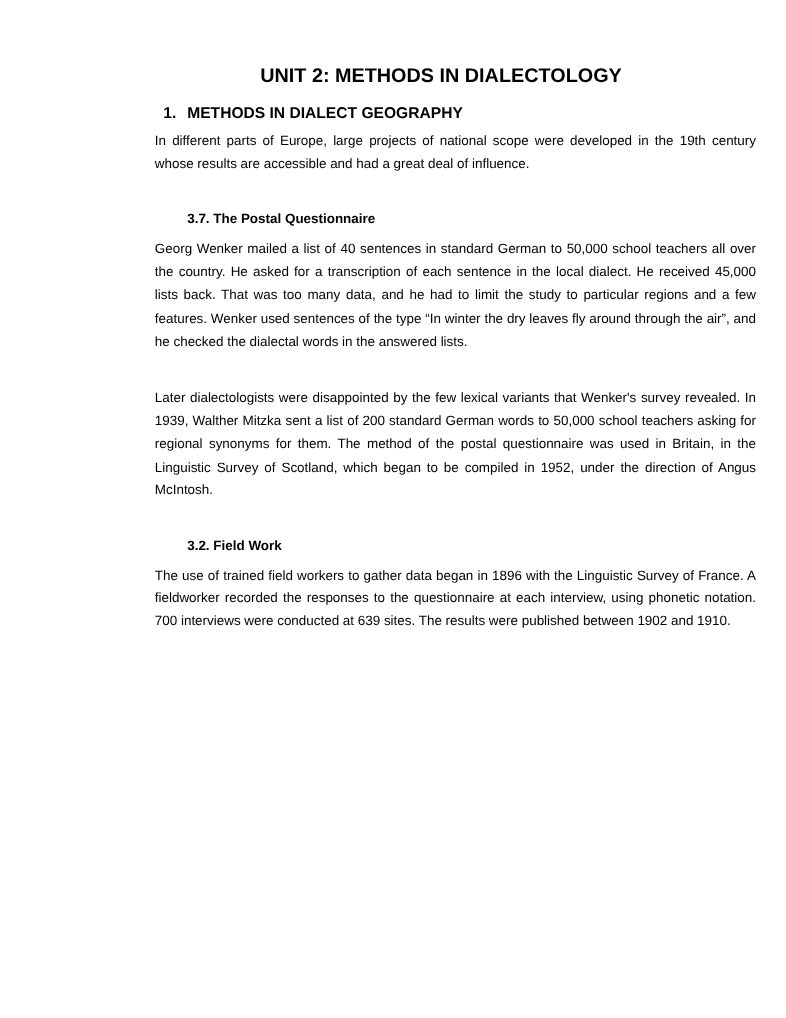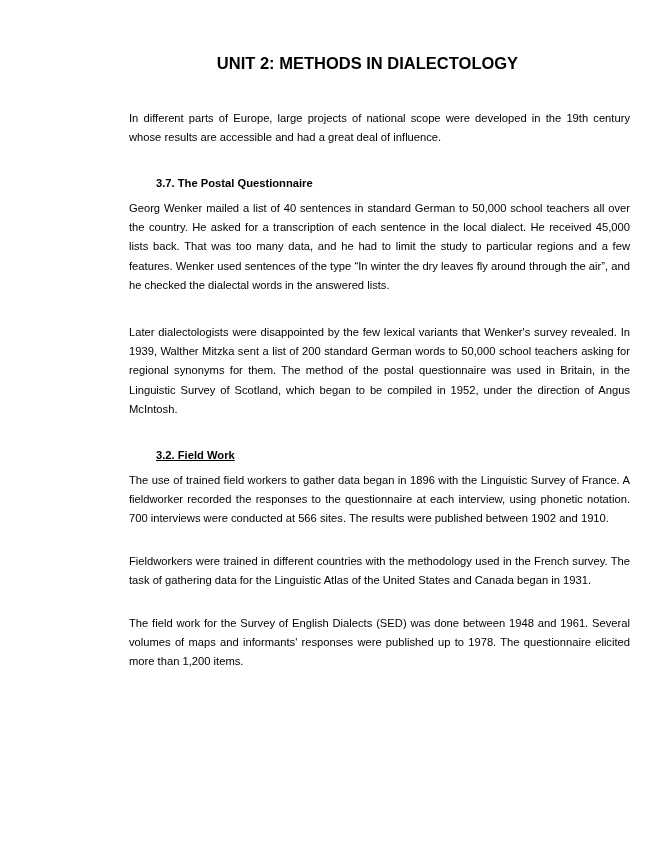--- a/index.html
+++ b/index.html
@@ -13,29 +13,30 @@
   .h2 { position: absolute; left: 116px; font-weight: bold; font-size: 11.2px; }
   .para { position: absolute; left: 89px; width: 501px; font-size: 11.2px;
           line-height: 19.2px; text-align: justify; margin: 0; }
 </style>
 </head>
 <body>
 
 <div class="page">
   <div class="title">UNIT 2: METHODS IN DIALECTOLOGY</div>
 
+  <div class="h1">
+    <span class="num">1.</span><span>METHODS IN DIALECT GEOGRAPHY</span>
+  </div>
 
   <p class="para" style="top:109px;">In different parts of Europe, large projects of national scope were developed in the 19th century whose results are accessible and had a great deal of influence.</p>
 
   <div class="h2" style="top:177px;">3.7. The Postal Questionnaire</div>
 
   <p class="para" style="top:199px;">Georg Wenker mailed a list of 40 sentences in standard German to 50,000 school teachers all over the country.  He asked for a transcription of each sentence in the local dialect.  He received 45,000 lists back. That was too many data, and he had to limit the study to particular regions and a few features. Wenker used sentences of the type “In winter the dry leaves fly around through the air”, and he checked the dialectal words in the answered lists.</p>
 
   <p class="para" style="top:323px;">Later dialectologists were disappointed by the few lexical variants that Wenker's survey revealed. In 1939, Walther Mitzka sent a list  of 200 standard German words to 50,000 school teachers asking for regional synonyms for them. The method of the postal questionnaire was used in Britain, in the Linguistic Survey of Scotland, which began to be compiled in 1952, under the direction of Angus McIntosh.</p>
 
-  <div class="h2" style="top:449px;text-decoration:underline;">3.2. Field Work</div>
+  <div class="h2" style="top:449px;">3.2. Field Work</div>
 
-  <p class="para" style="top:471px;">The use of trained field workers to gather data began in 1896 with the Linguistic Survey of France. A fieldworker recorded the responses to the questionnaire at each interview, using phonetic notation. 700 interviews were conducted at 566 sites. The results were published between 1902 and 1910.</p>
+  <p class="para" style="top:471px;">The use of trained field workers to gather data began in 1896 with the Linguistic Survey of France. A fieldworker recorded the responses to the questionnaire at each interview, using phonetic notation. 700 interviews were conducted at 639 sites. The results were published between 1902 and 1910.</p>
 
-  <p class="para" style="top:552px;">Fieldworkers were trained in different countries with the methodology used in the French survey. The task of gathering data for the Linguistic Atlas of the United States and Canada began in 1931.</p>
 
-  <p class="para" style="top:614px;">The field work for the Survey of English Dialects (SED) was done between 1948 and 1961. Several volumes of maps and informants' responses were published up to 1978. The questionnaire elicited more than 1,200 items.</p>
 </div>
 
 </body></html>

